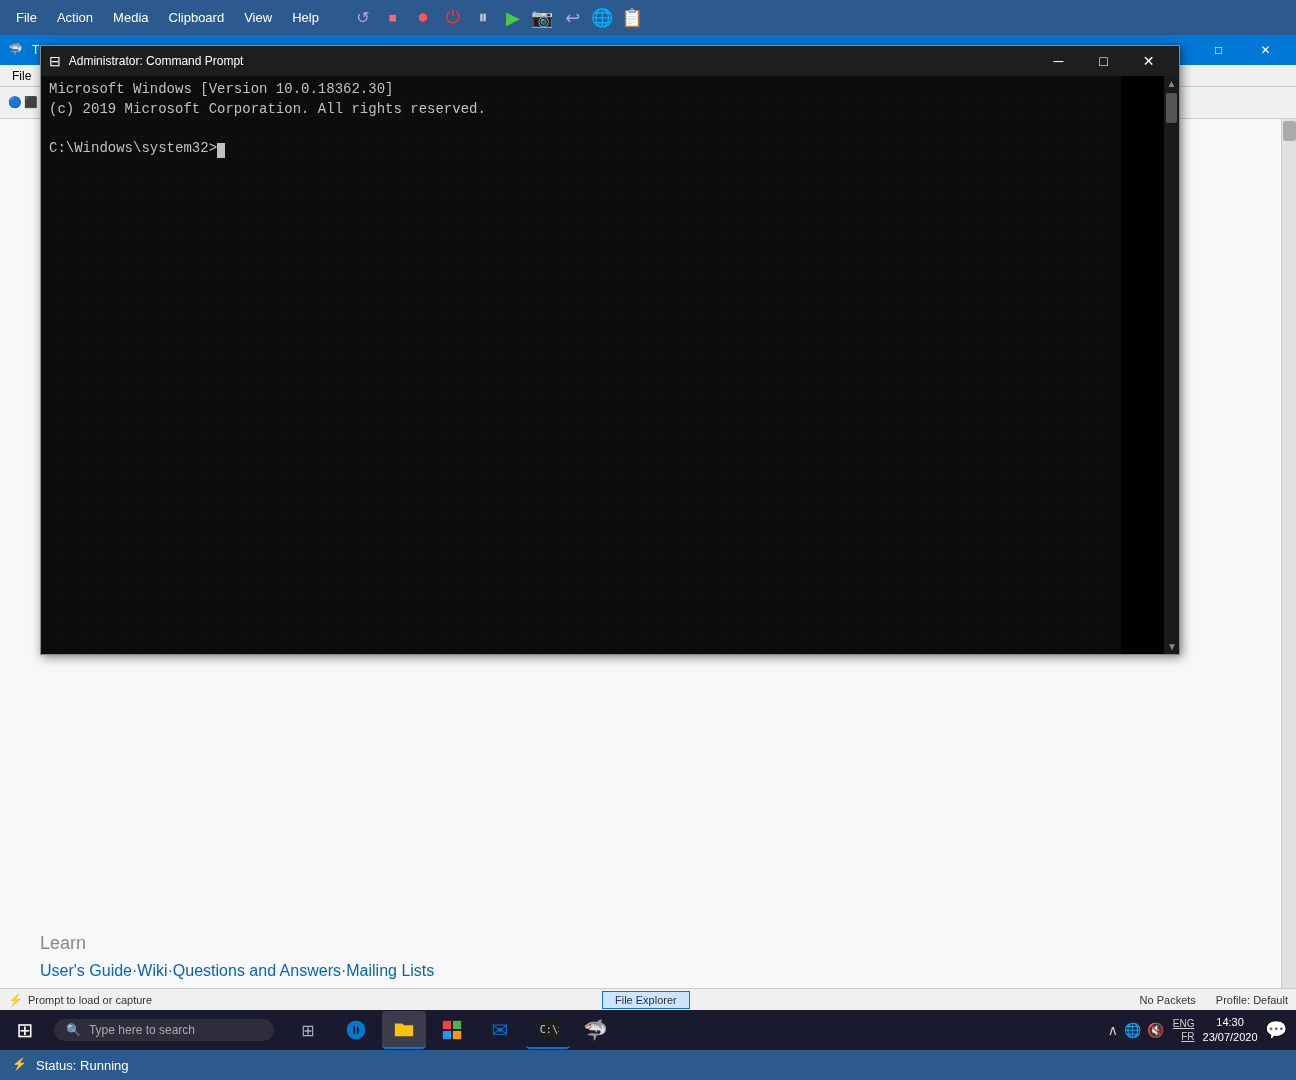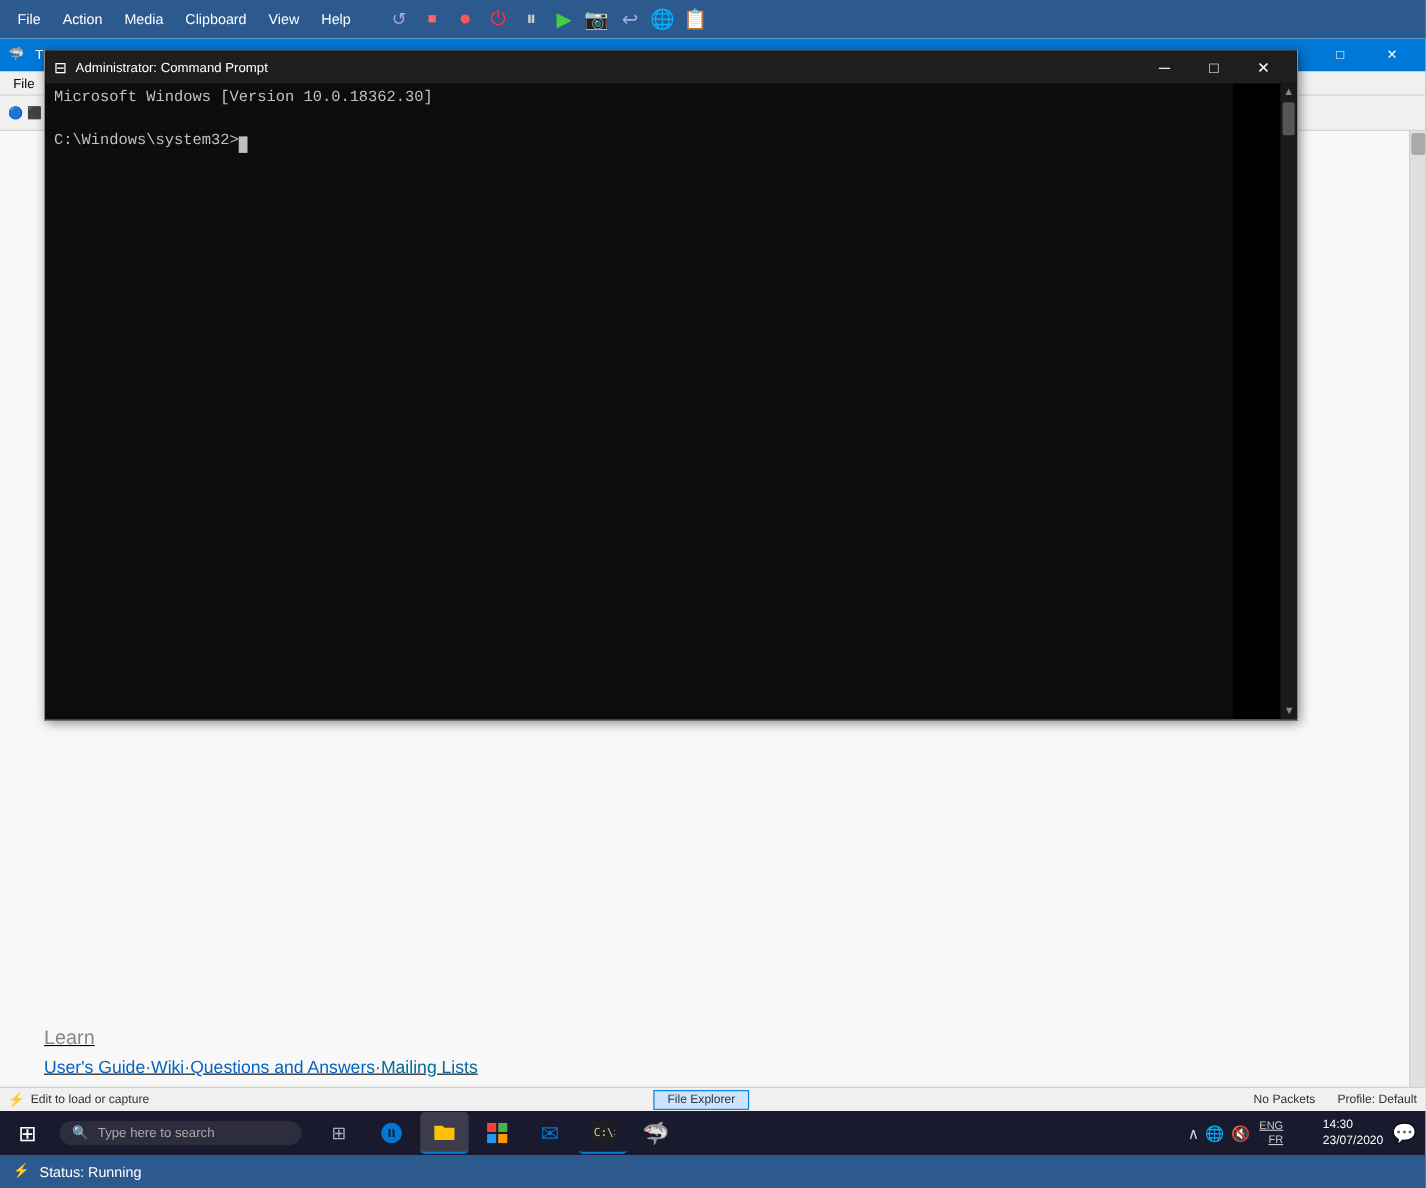--- a/index.html
+++ b/index.html
@@ -140,21 +140,20 @@
     
     .wireshark-welcome {
       padding: 20px 40px;
       position: absolute;
       bottom: 30px;
       left: 0;
       right: 0;
     }
     .ws-learn-section {
       margin-top: 10px;
-      text-decoration: underline;
     }
     .ws-learn-title {
       font-size: 18px;
       color: #888;
       margin-bottom: 8px;
     }
     .ws-learn-links {
       display: flex;
       gap: 0;
       align-items: center;
@@ -366,26 +365,25 @@
       display: flex;
       align-items: center;
       gap: 6px;
     }
     .tray-icon {
       font-size: 14px;
       color: #ccc;
       cursor: pointer;
     }
     .taskbar-clock {
-      text-align: left;
+      text-align: center;
       color: #fff;
       font-size: 11px;
       line-height: 1.4;
       cursor: pointer;
-      margin-left: 28px;
     }
     .taskbar-notify {
       font-size: 18px;
       color: #ccc;
       cursor: pointer;
     }
 
     
     .status-bar {
       position: absolute;
@@ -543,37 +541,38 @@
       <span class="cmd-title-text">Administrator: Command Prompt</span>
       <div class="cmd-win-controls">
         <div class="cmd-win-btn">─</div>
         <div class="cmd-win-btn">□</div>
         <div class="cmd-win-btn close">✕</div>
       </div>
     </div>
     <div class="cmd-body-wrapper">
       <div class="cmd-body">
         <div class="cmd-line">Microsoft Windows [Version 10.0.18362.30]</div>
+        <div class="cmd-line">(c) 2019 Microsoft Corporation. All rights reserved.</div>
         <div class="cmd-line">&nbsp;</div>
         <div class="cmd-prompt">
           <span>C:\Windows\system32&gt;</span><span class="cursor"></span>
         </div>
       </div>
       <div class="cmd-scrollbar">
         <div style="font-size:10px; color:#888; margin:2px;">▲</div>
         <div class="cmd-scroll-thumb"></div>
         <div style="position:absolute; bottom:2px; right:2px; font-size:10px; color:#888;">▼</div>
       </div>
     </div>
   </div>
 
   <div class="status-bar">
     <div class="status-left">
       <span class="status-icon">⚡</span>
-      <span>Edit to load or capture</span>
+      <span>Prompt to load or capture</span>
     </div>
     <div class="status-middle">
       <div class="status-active-tab">File Explorer</div>
     </div>
     <div class="status-right">
       <span>No Packets</span>
       <span>Profile: Default</span>
     </div>
   </div>
 </div>

